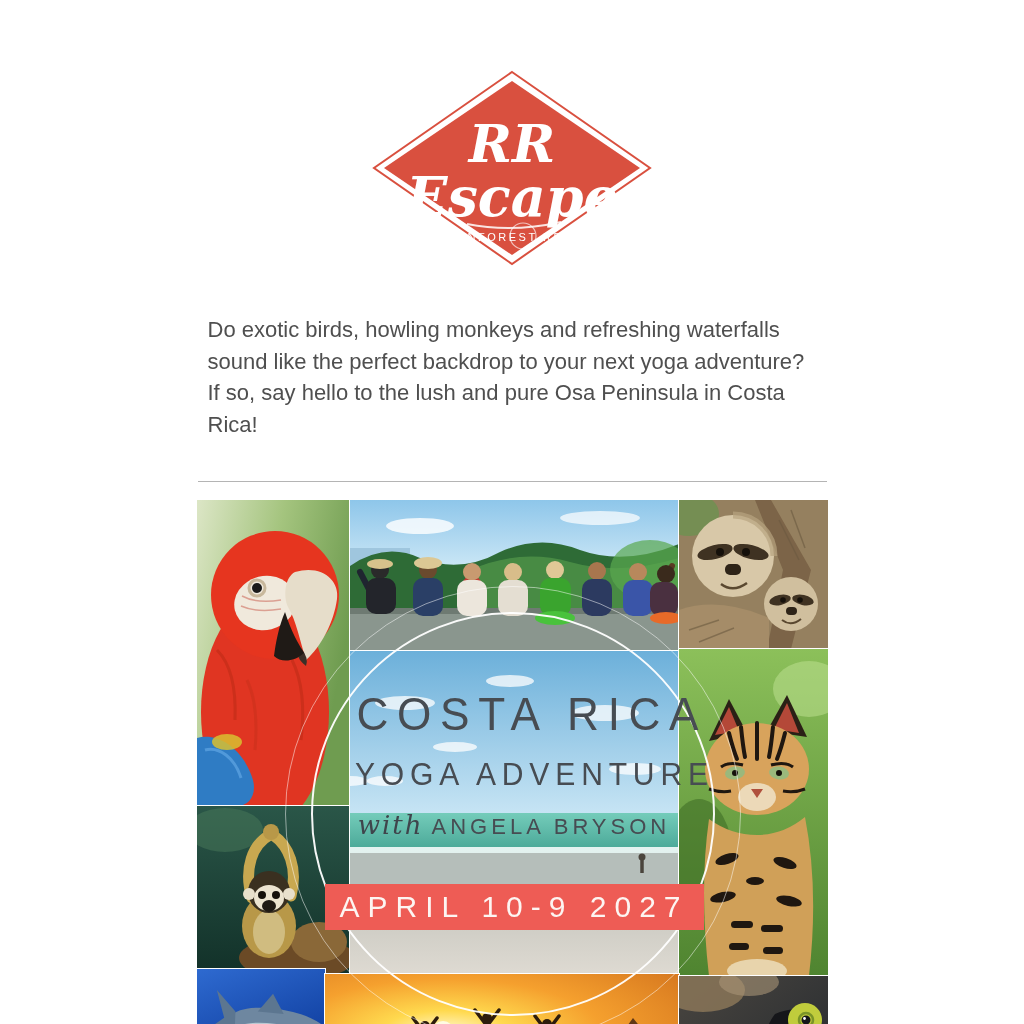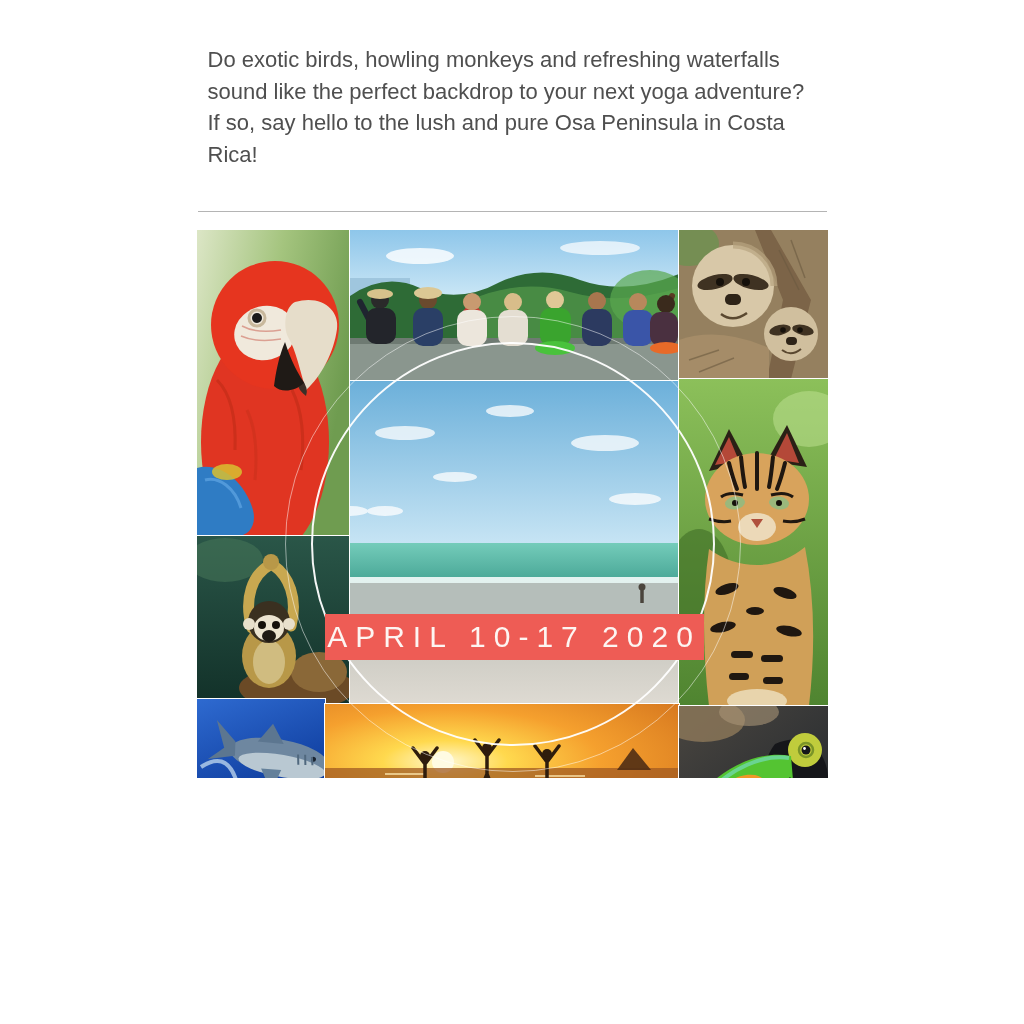--- a/index.html
+++ b/index.html
@@ -76,20 +76,31 @@
     background:var(--banner-red); z-index:7;
     color:#fdf5f2; font-size:30px; font-weight:300; letter-spacing:8px;
     line-height:46px; text-align:center; white-space:nowrap;
   }
 </style>
 </head>
 <body style="--brand-red: #d9503f; --banner-red: #ee5c55; --title-color: #474c52;">
 
 <div class="page">
 
+  <div class="logo-wrap">
+    <svg class="logo-svg" width="282" height="196" viewBox="0 0 282 196">
+      <polygon class="logo-edge" points="141,2 279,98 141,194 3,98"></polygon>
+      <polygon class="logo-fill" points="141,11 269,98 141,185 13,98"></polygon>
+      <text class="logo-script" x="141" y="92" font-size="52" text-anchor="middle">RR</text>
+      <text class="logo-script" x="141" y="146" font-size="54" text-anchor="middle">Escape</text>
+      <path d="M96,154 Q141,163 190,152" fill="none" stroke="rgba(255,255,255,.85)" stroke-width="2"></path>
+      <circle class="logo-ring" cx="152" cy="166" r="13"></circle>
+      <text class="logo-tag" x="141" y="171" font-size="11" text-anchor="middle">RAINFOREST REEF</text>
+    </svg>
+  </div>
 
   <p class="intro">Do exotic birds, howling monkeys and refreshing waterfalls sound like the perfect backdrop to your next yoga adventure? If so, say hello to the lush and pure Osa Peninsula in Costa Rica!</p>
 
   <hr class="divider">
 
   <div class="collage">
 
     <div class="tile t-parrot" title="Scarlet macaw parrot">
       <svg viewBox="0 0 153 306" preserveAspectRatio="none">
         <defs>
@@ -379,16 +390,23 @@
         <path d="M110,52 C84,48 52,62 28,88" stroke="#7ae0d0" stroke-width="4" fill="none" opacity=".6"></path>
         <ellipse cx="64" cy="82" rx="22" ry="12" fill="#f09828" transform="rotate(-18 64 82)"></ellipse>
         <path d="M22,88 C16,94 15,102 26,106 C33,106 36,100 33,92 Z" fill="#c83868"></path>
         <path d="M26,104 C60,106 96,94 112,72" stroke="#1a1a1a" stroke-width="3" fill="none"></path>
       </svg>
     </div>
 
     <div class="ring-outer"></div>
     <div class="ring"></div>
 
-    <div class="hero-banner">APRIL 10-17 2020</div>
+    <div class="hero-text">
+      <div class="hero-title">COSTA RICA</div>
+      <div class="hero-subtitle">YOGA ADVENTURE</div>
+      <div class="hero-byline">
+        <span class="with">with</span><span class="instr">ANGELA BRYSON</span>
+      </div>
+    </div>
+    <div class="hero-banner">APRIL 10-9 2027</div>
 
   </div>
 </div>
 
 </body></html>

